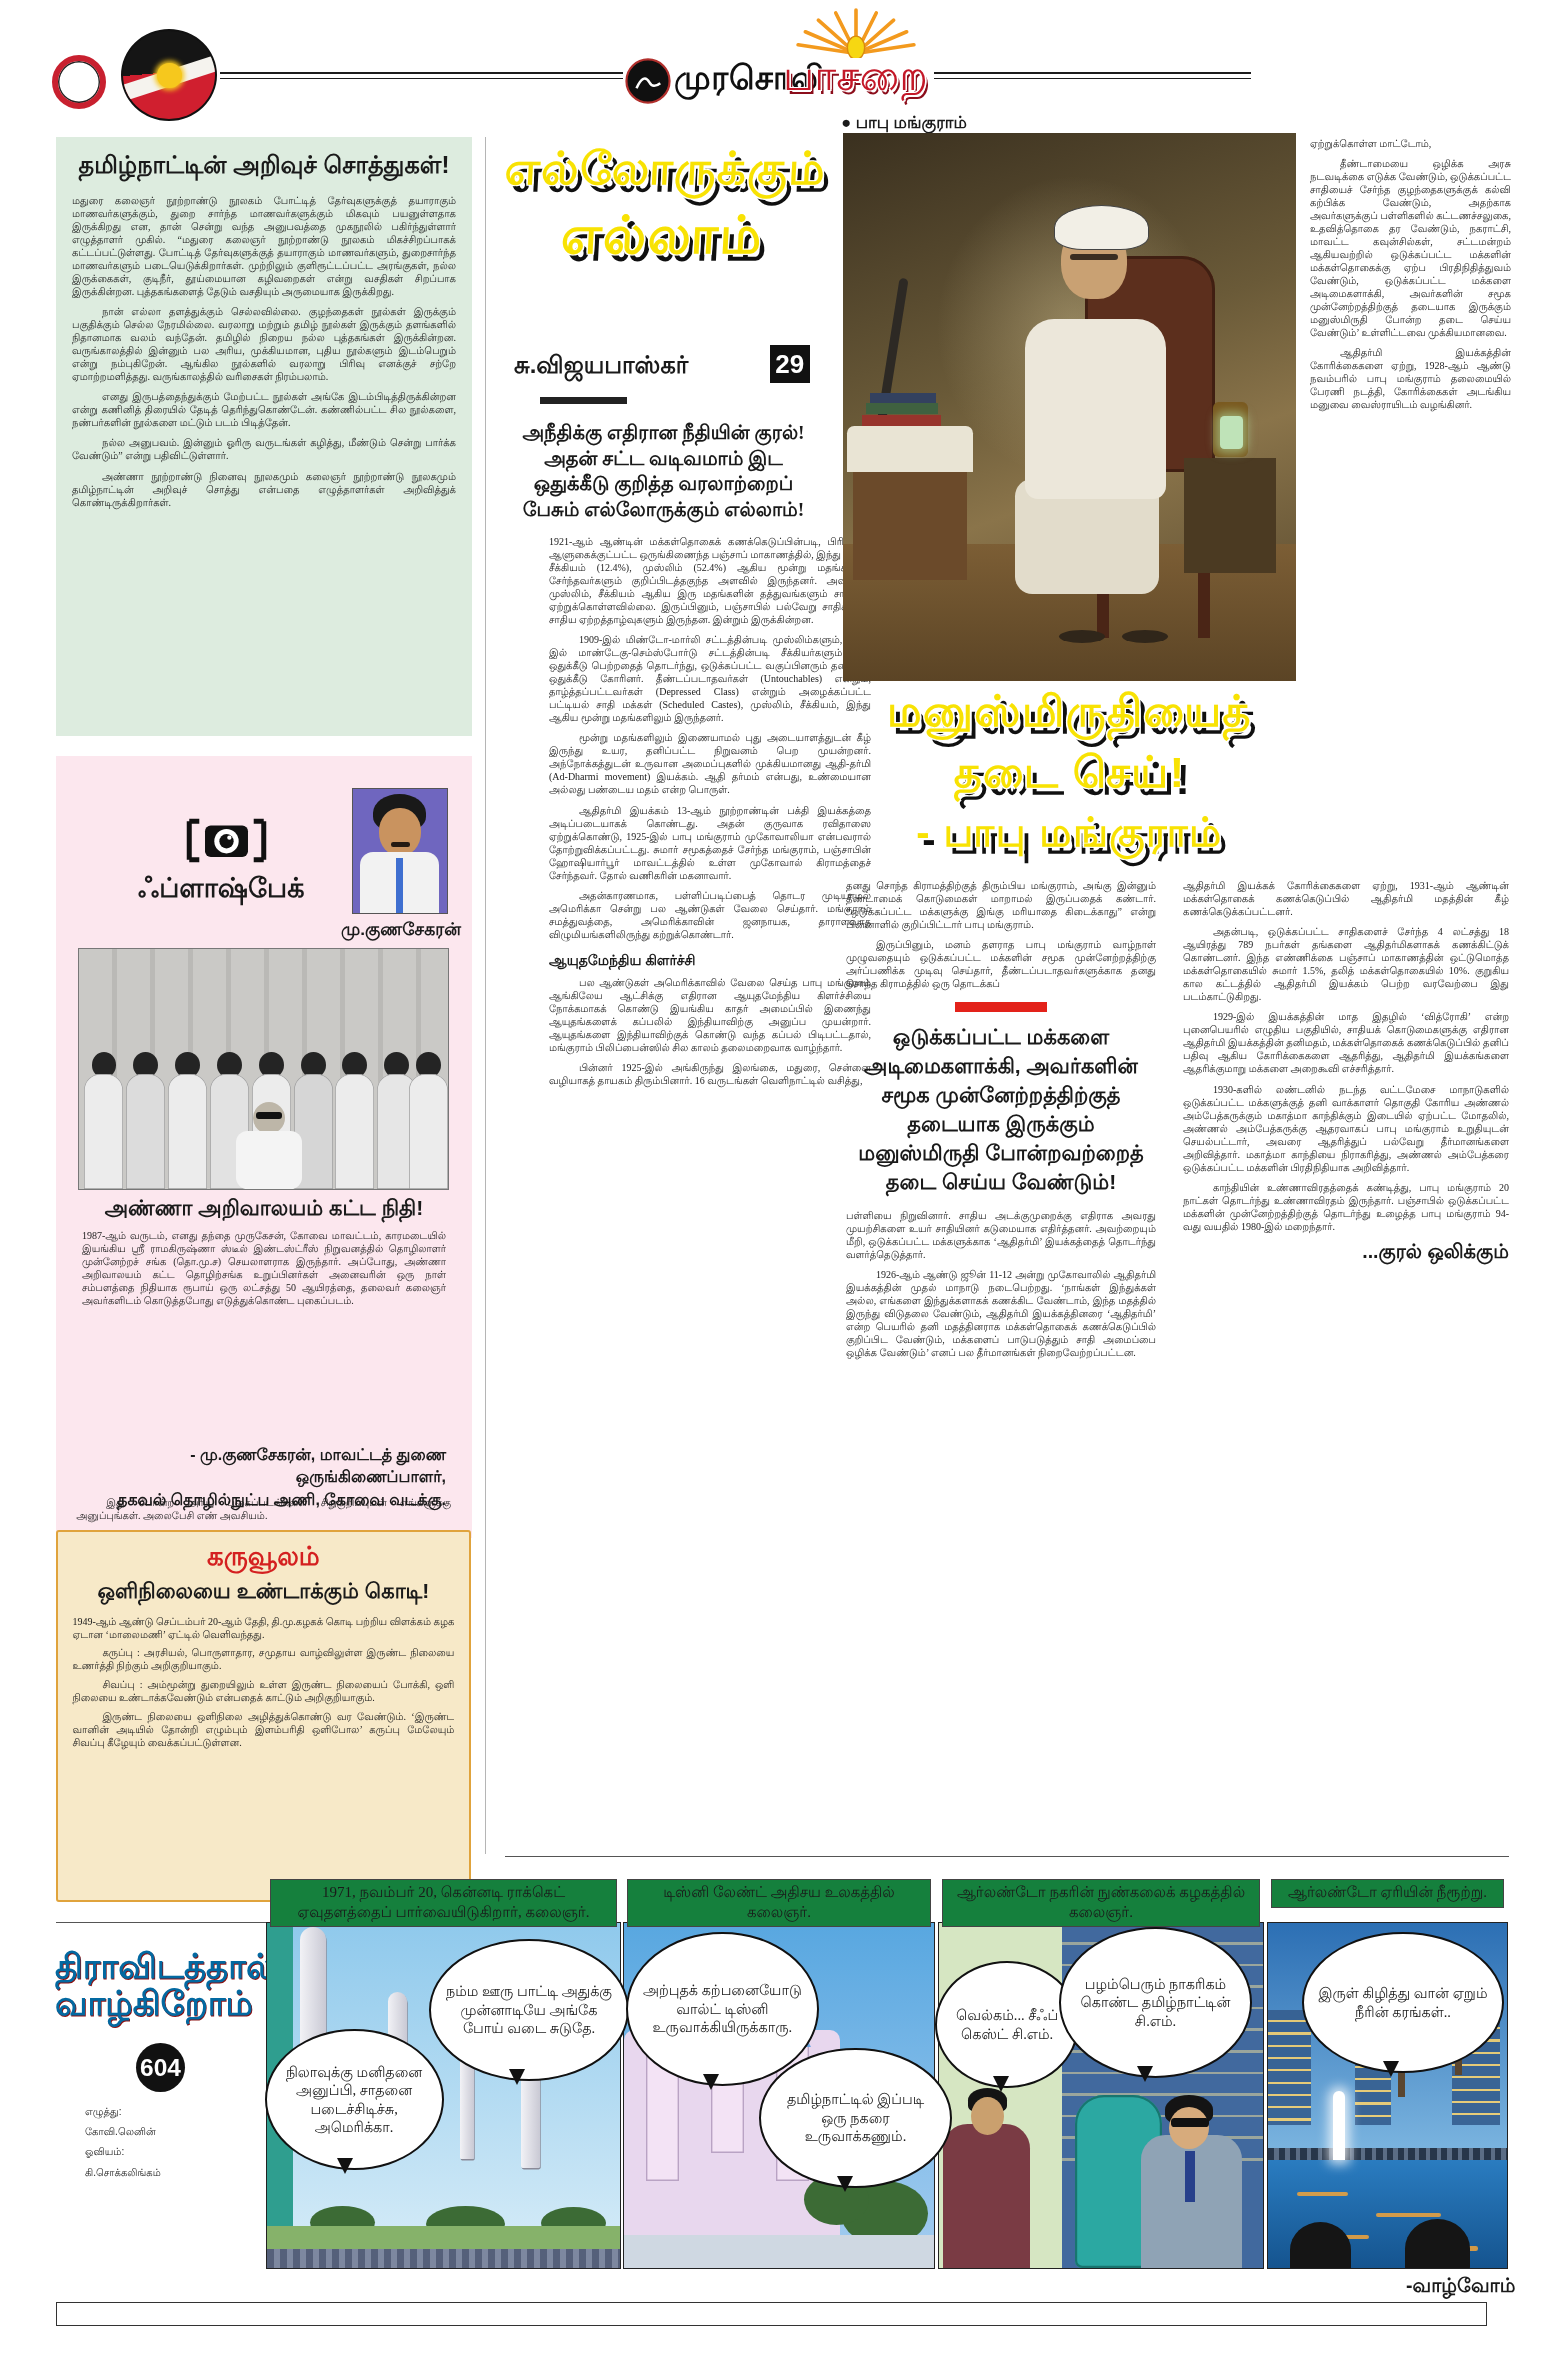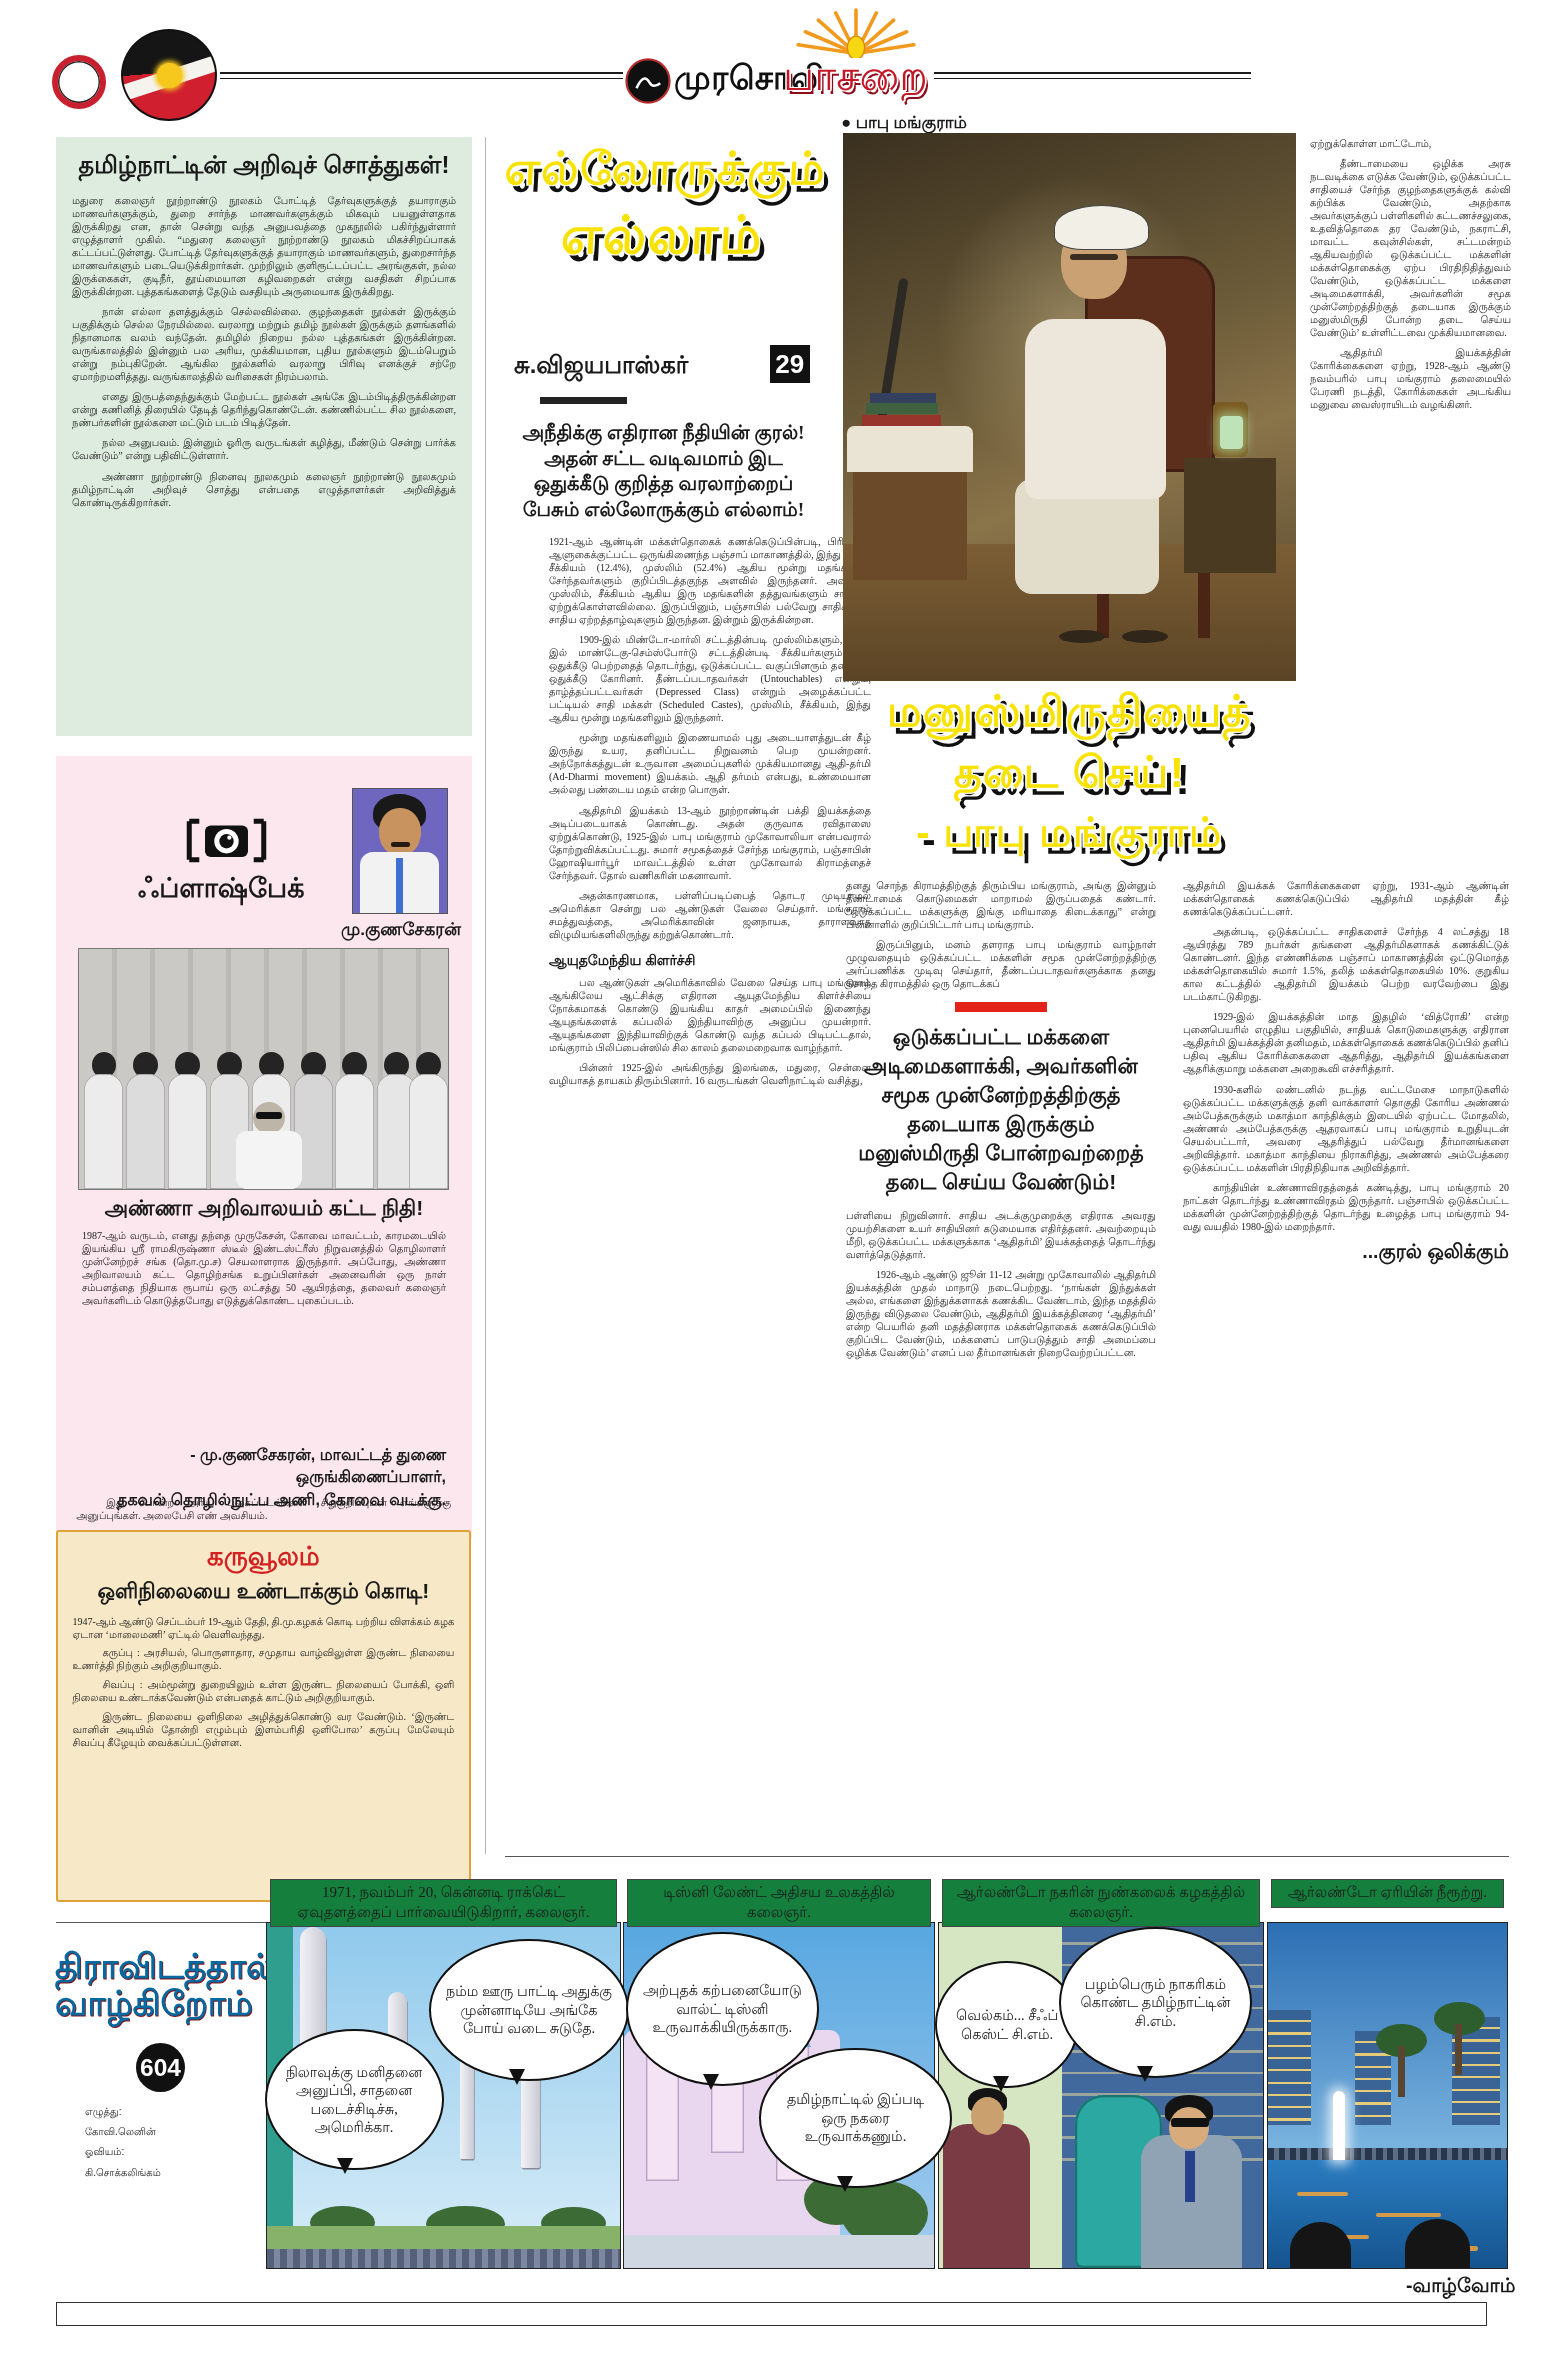--- a/index.html
+++ b/index.html
@@ -351,21 +351,21 @@
       <div class="fnote">
           <p class="bp">இது போன்ற அரிய புகைப்படங்களை சிறுகுறிப்புடன் எங்களுக்கு அனுப்புங்கள். அலைபேசி எண் அவசியம்.</p>
         </div>
     </div>
   </div>
 
   <div class="abs treas">
     <div class="t1">கருவூலம்</div>
     <div class="t2">ஒளிநிலையை உண்டாக்கும் கொடி!</div>
     <div class="col">
-        <p class="bp first">1947-ஆம் ஆண்டு செப்டம்பர் 19-ஆம் தேதி, தி.மு.கழகக் கொடி பற்றிய விளக்கம் கழக ஏடான ‘மாலைமணி’ ஏட்டில் வெளிவந்தது.</p>
+        <p class="bp first">1949-ஆம் ஆண்டு செப்டம்பர் 20-ஆம் தேதி, தி.மு.கழகக் கொடி பற்றிய விளக்கம் கழக ஏடான ‘மாலைமணி’ ஏட்டில் வெளிவந்தது.</p>
         <p class="bp">கருப்பு : அரசியல், பொருளாதார, சமுதாய வாழ்விலுள்ள இருண்ட நிலையை உணர்த்தி நிற்கும் அறிகுறியாகும்.</p>
         <p class="bp">சிவப்பு : அம்மூன்று துறையிலும் உள்ள இருண்ட நிலையைப் போக்கி, ஒளி நிலையை உண்டாக்கவேண்டும் என்பதைக் காட்டும் அறிகுறியாகும்.</p>
         <p class="bp">இருண்ட நிலையை ஒளிநிலை அழித்துக்கொண்டு வர வேண்டும். ‘இருண்ட வானின் அடியில் தோன்றி எழும்பும் இளம்பரிதி ஒளிபோல’ கருப்பு மேலேயும் சிவப்பு கீழேயும் வைக்கப்பட்டுள்ளன.</p>
       </div>
   </div>
 
   <div class="abs ruleR"></div>
   <div class="abs ruleL"></div>
 
   <div class="abs ctitle">
@@ -451,19 +451,20 @@
       <div class="shore"></div>
       <div class="lake"></div>
       <div class="fount"></div>
       <div class="gl" style="left:29px;bottom:72px;width:51px;"></div>
       <div class="gl" style="left:108px;bottom:51px;width:65px;"></div>
       <div class="gl" style="left:58px;bottom:29px;width:43px;"></div>
       <div class="gl" style="left:152px;bottom:17.3px;width:58px;"></div>
       <div class="fg" style="left:21.6px;bottom:-10px;width:61px;height:56px;"></div>
       <div class="fg" style="left:137px;bottom:-10px;width:65px;height:59px;"></div>
     </div>
+    <div class="bub" style="left:35px;top:56px;width:172px;height:114px;">இருள் கிழித்து வான் ஏறும் நீரின் கரங்கள்..</div>
   </div>
 
   <div class="abs signoff">-வாழ்வோம்</div>
   <div class="abs strip"></div>
 
 </div>
 
 
 </body></html>

